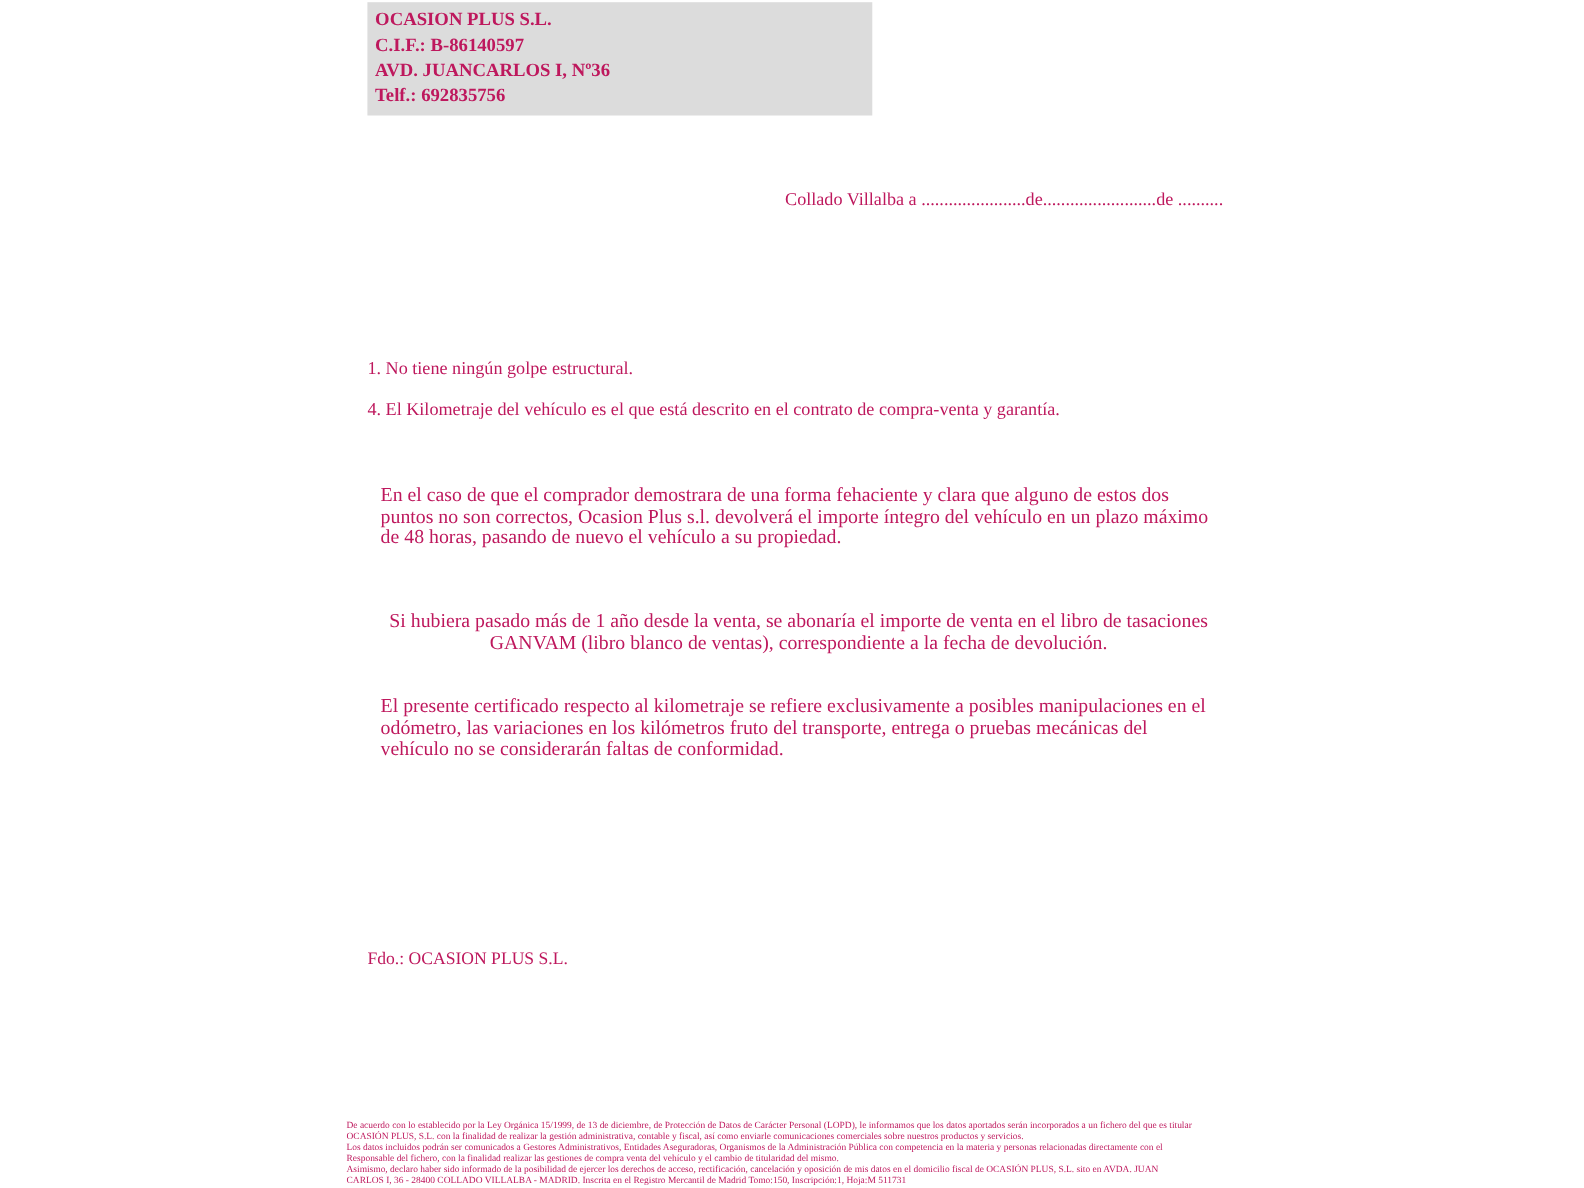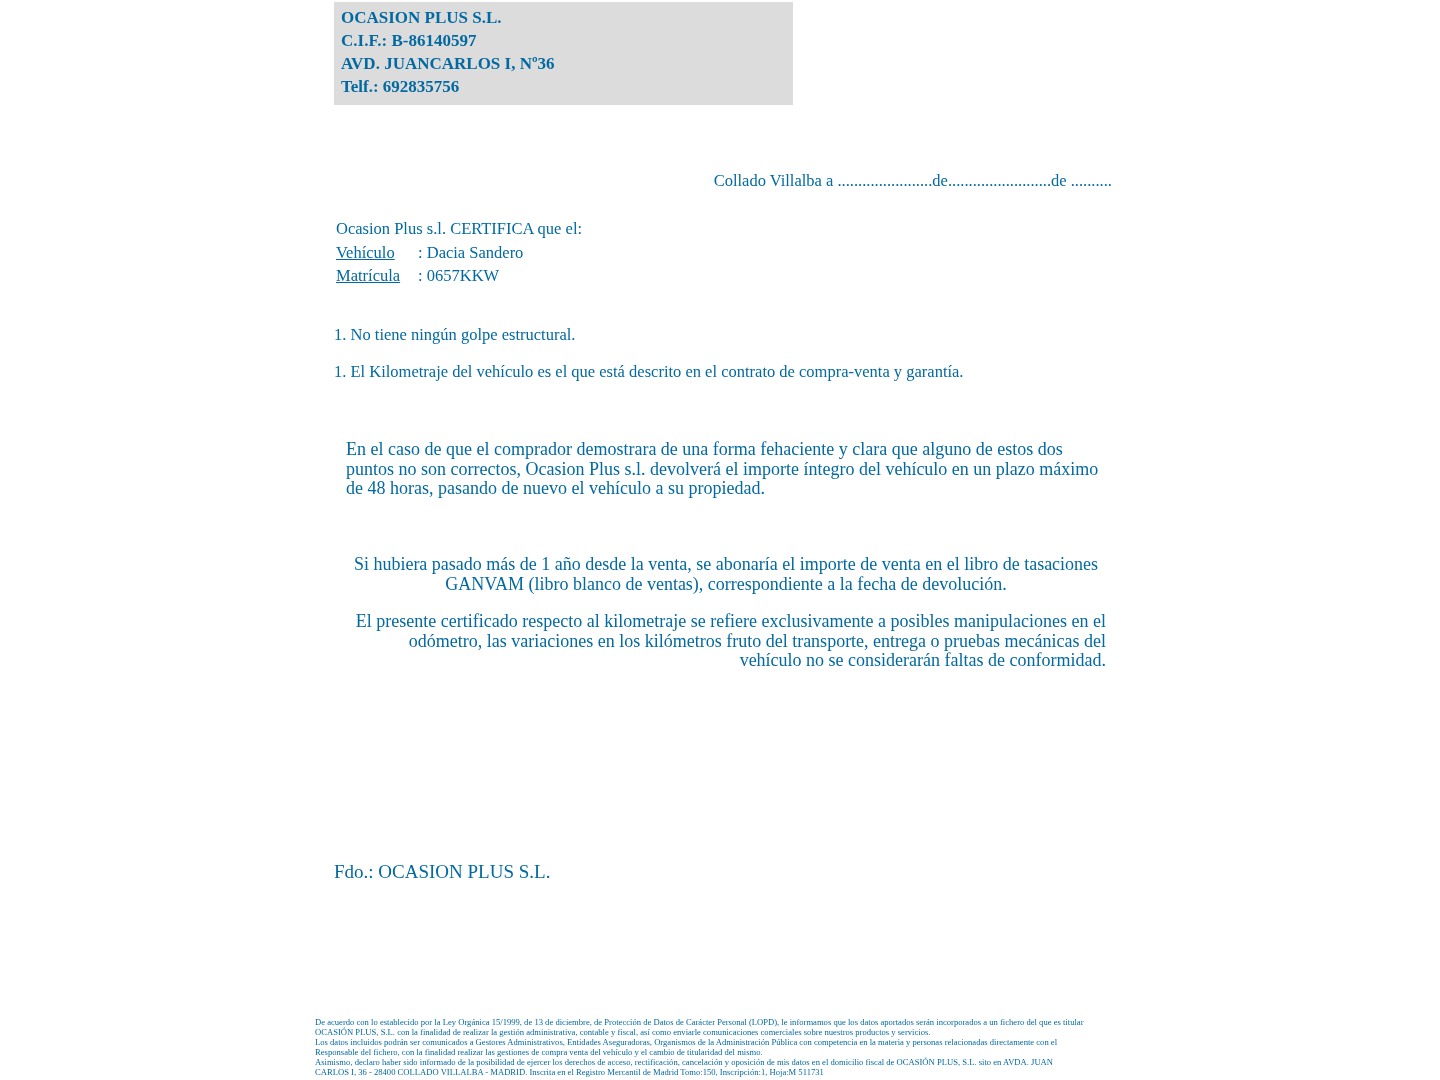--- a/index.html
+++ b/index.html
@@ -6,21 +6,21 @@
     margin: 0;
     padding: 0;
     background: #ffffff;
   }
   .page {
     position: relative;
     width: 1440px;
     height: 1080px;
     background: #ffffff;
     font-family: "Liberation Serif", serif;
-    color: #0369a1;
+    color: #be185d;
     overflow: hidden;
   }
   .header-box {
     position: absolute;
     left: 334px;
     top: 2px;
     width: 459px;
     box-sizing: border-box;
     background: #dcdcdc;
     padding: 4px 8px 7px 7px;
@@ -65,26 +65,26 @@
     position: absolute;
     left: 334px;
     width: 760px;
     font-size: 18px;
     line-height: 19.6px;
     margin-left: 12px;
   }
   .para1 { top: 440px; }
   .para2 { top: 514px; }
   .para3 { top: 555px; text-align: center; }
-  .para4 { top: 612px; text-align: right; }
+  .para4 { top: 632px; }
   .signature {
     position: absolute;
     left: 334px;
     top: 862px;
-    font-size: 19px;
+    font-size: 16px;
     line-height: 20px;
   }
   .legal {
     position: absolute;
     left: 315px;
     top: 1017px;
     width: 771px;
     font-size: 8.6px;
     line-height: 10px;
   }
@@ -96,32 +96,23 @@
 
   <div class="header-box">
     <div class="hline">OCASION PLUS S.L.</div>
     <div class="hline">C.I.F.: B-86140597</div>
     <div class="hline">AVD. JUANCARLOS I, Nº36</div>
     <div class="hline">Telf.: 692835756</div>
   </div>
 
   <div class="date-line">Collado Villalba a .......................de.........................de ..........</div>
 
-  <div class="certify-block">
-    <div>Ocasion Plus s.l. CERTIFICA que el:</div>
-    <div class="field-row">
-      <span class="field-label">Vehículo</span><span class="field-value">: Dacia Sandero</span>
-    </div>
-    <div class="field-row">
-      <span class="field-label">Matrícula</span><span class="field-value">: 0657KKW</span>
-    </div>
-  </div>
 
   <div class="point point1">1. No tiene ningún golpe estructural.</div>
-  <div class="point point2">1. El Kilometraje del vehículo es el que está descrito en el contrato de compra-venta y garantía.</div>
+  <div class="point point2">4. El Kilometraje del vehículo es el que está descrito en el contrato de compra-venta y garantía.</div>
 
   <div class="para para1">En el caso de que el comprador demostrara de una forma fehaciente y clara que alguno de estos dos puntos no son correctos, Ocasion Plus s.l. devolverá el importe íntegro del vehículo en un plazo máximo de 48 horas, pasando de nuevo el vehículo a su propiedad.</div>
   <div class="para para3">Si hubiera pasado más de 1 año desde la venta, se abonaría el importe de venta en el libro de tasaciones GANVAM (libro blanco de ventas), correspondiente a la fecha de devolución.</div>
   <div class="para para4">El presente certificado respecto al kilometraje se refiere exclusivamente a posibles manipulaciones en el odómetro, las variaciones en los kilómetros fruto del transporte, entrega o pruebas mecánicas del vehículo no se considerarán faltas de conformidad.</div>
 
   <div class="signature">Fdo.: OCASION PLUS S.L.</div>
 
   <div class="legal">
     <div>De acuerdo con lo establecido por la Ley Orgánica 15/1999, de 13 de diciembre, de Protección de Datos de Carácter Personal (LOPD), le informamos que los datos aportados serán incorporados a un fichero del que es titular OCASIÓN PLUS, S.L. con la finalidad de realizar la gestión administrativa, contable y fiscal, así como enviarle comunicaciones comerciales sobre nuestros productos y servicios.</div>
     <div>Los datos incluidos podrán ser comunicados a Gestores Administrativos, Entidades Aseguradoras, Organismos de la Administración Pública con competencia en la materia y personas relacionadas directamente con el Responsable del fichero, con la finalidad realizar las gestiones de compra venta del vehículo y el cambio de titularidad del mismo.</div>

